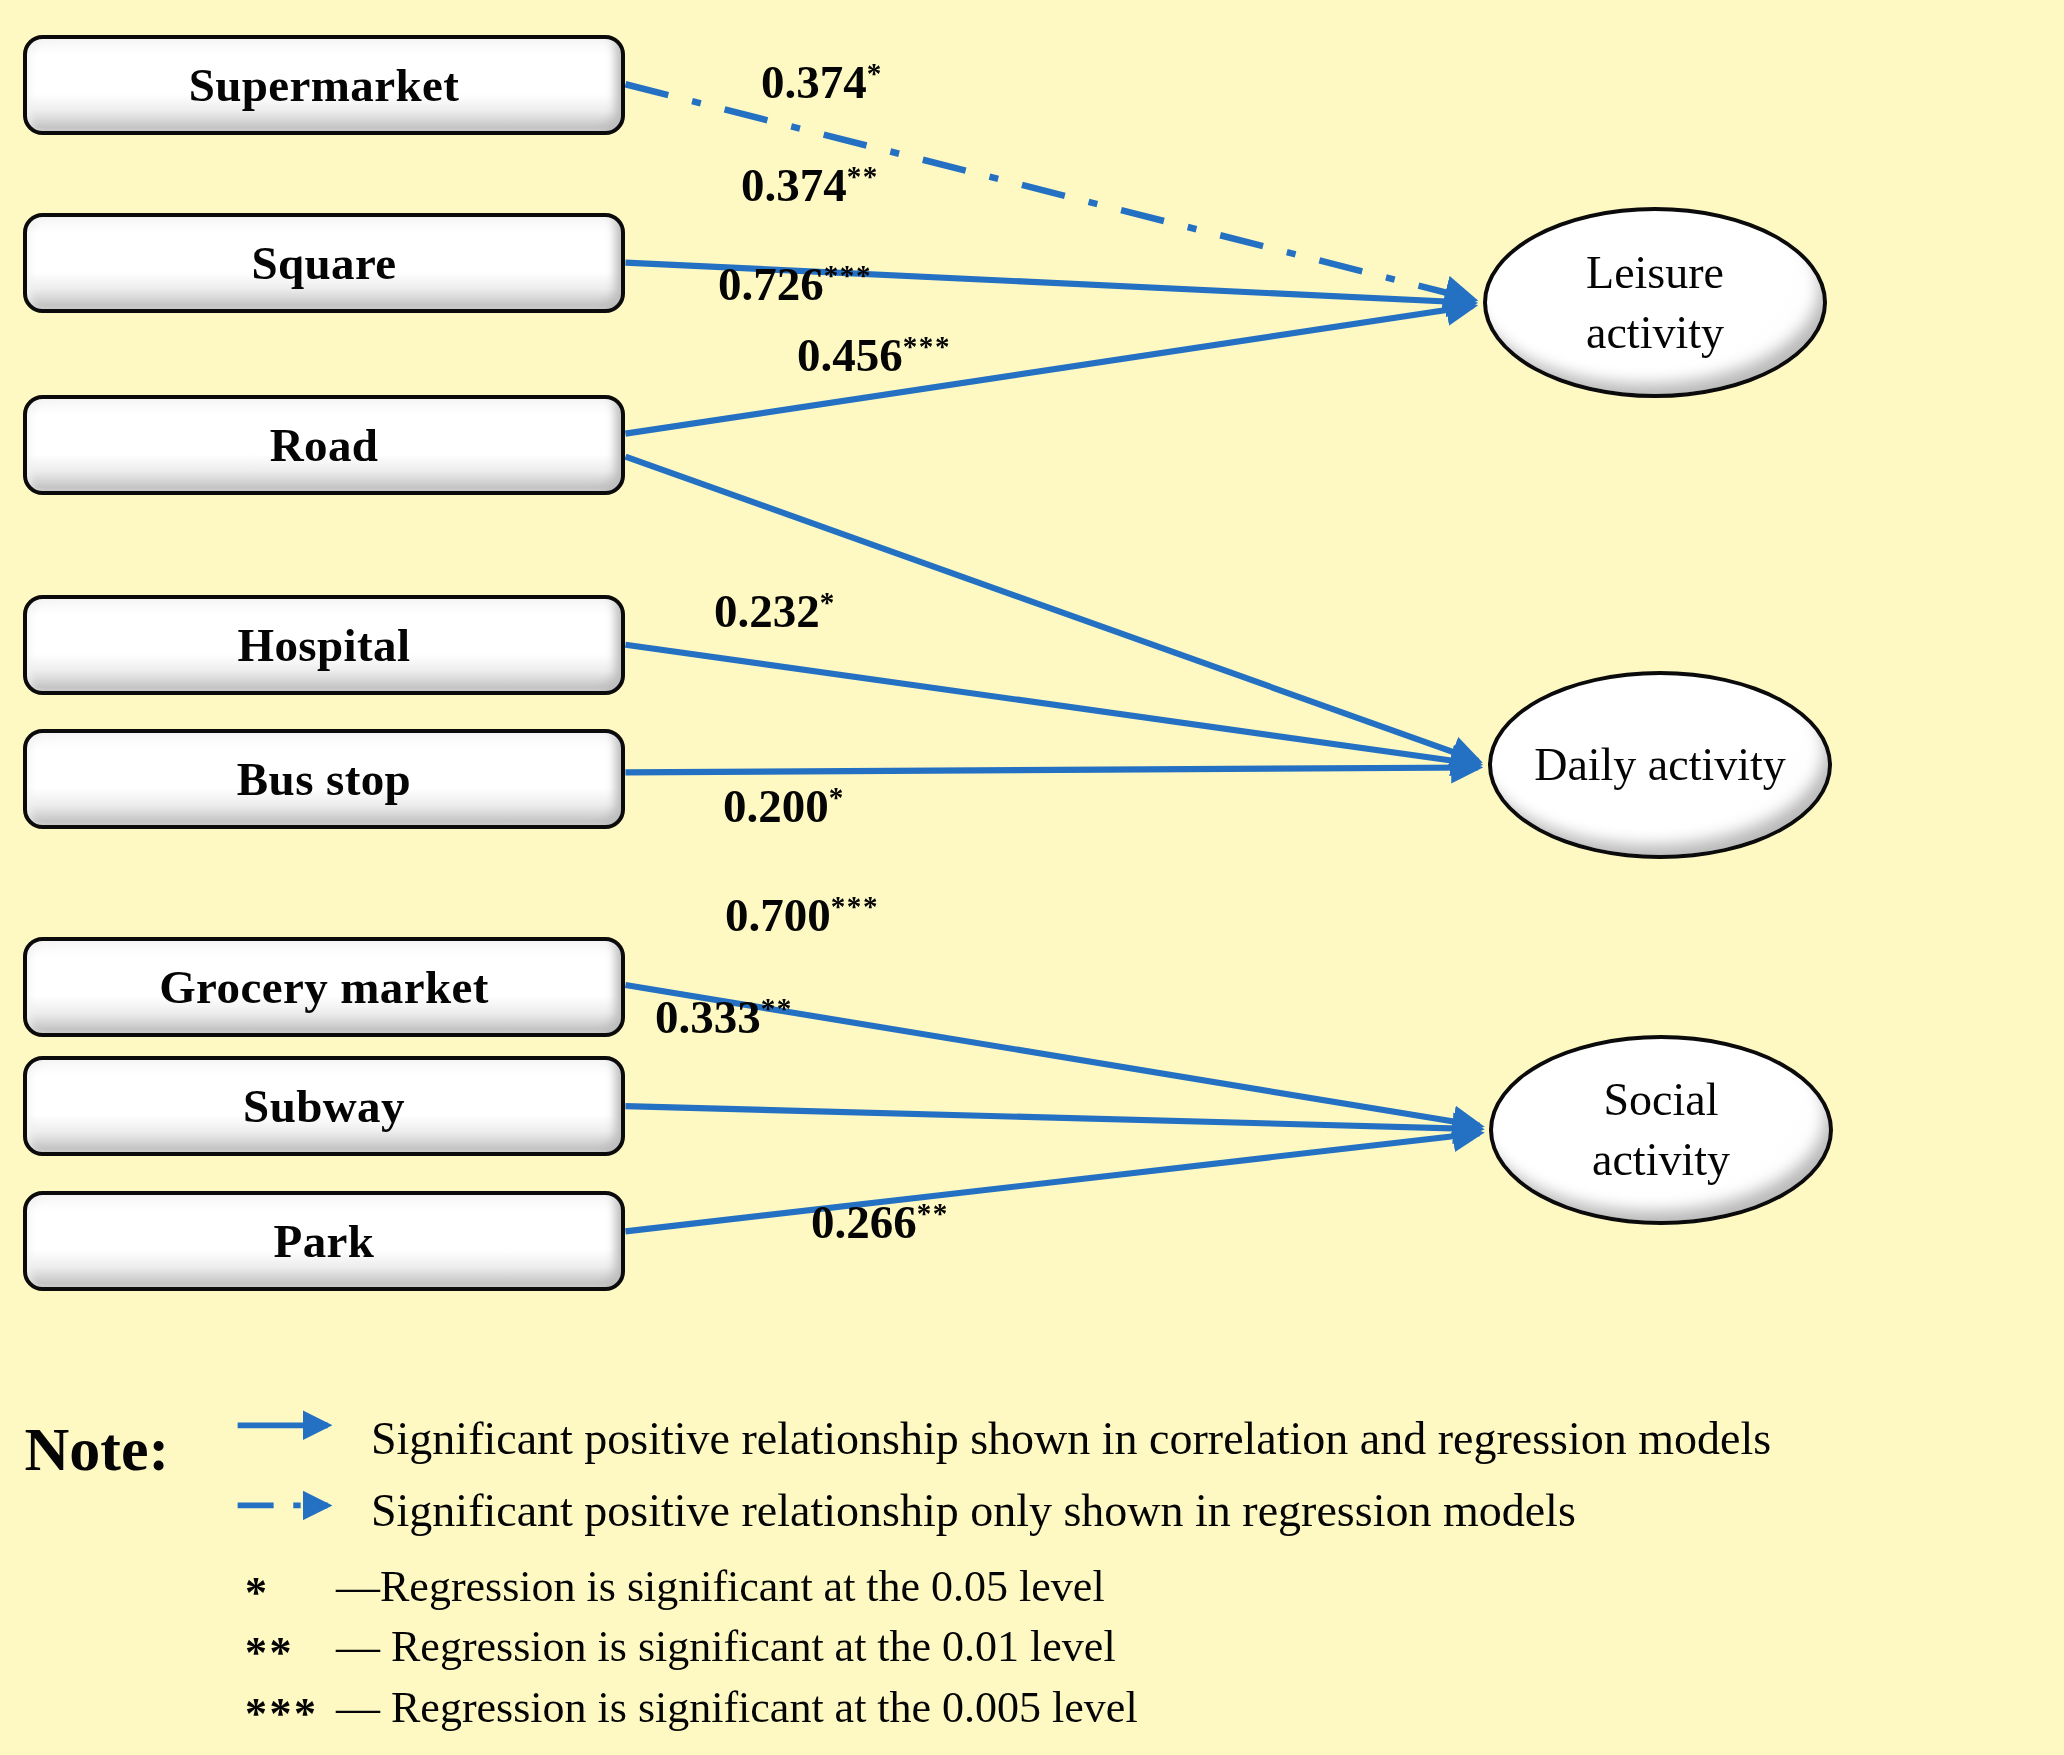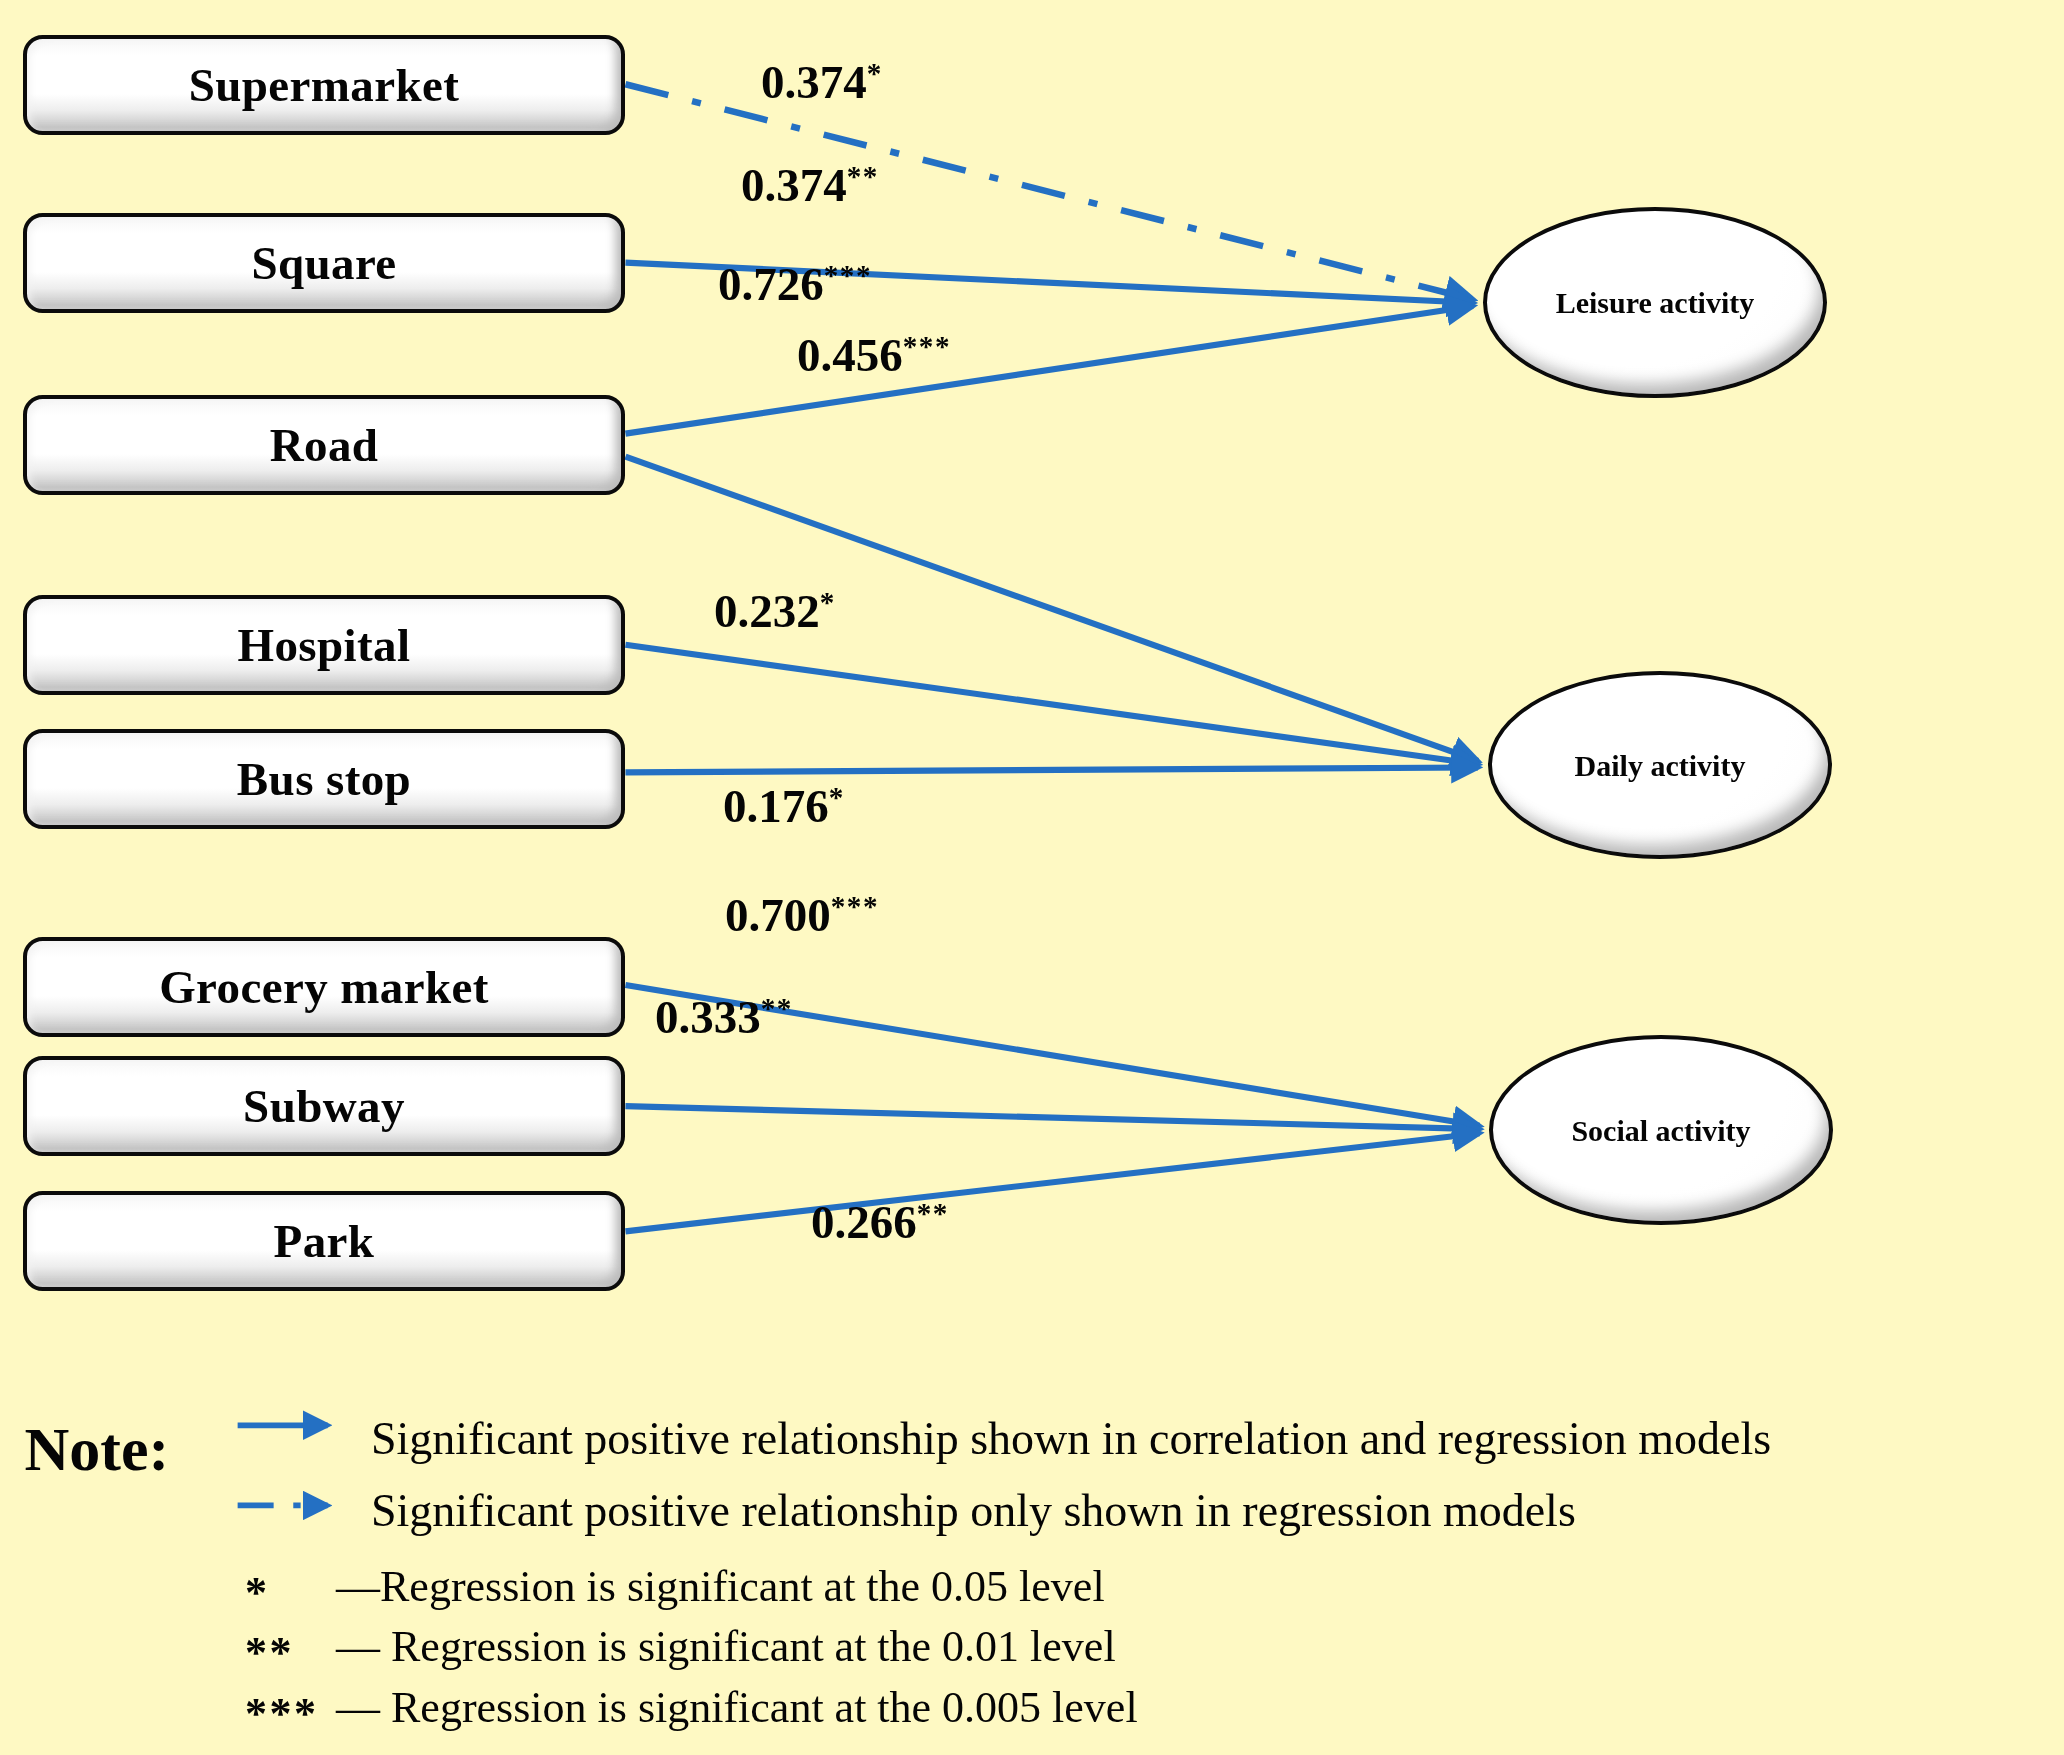--- a/index.html
+++ b/index.html
@@ -21,21 +21,21 @@
     display:flex;align-items:center;justify-content:center;
   }
   .box .lbl{font-weight:700;font-size:47px;letter-spacing:0.4px;}
 
   .ellipse{
     position:absolute;box-sizing:border-box;border:4.9px solid #0b0b0b;border-radius:50%;z-index:2;
     background:radial-gradient(ellipse at 42% 30%, #ffffff 55%, #fdfdfd 72%, #ececec 86%, #d6d6d6 100%);
     box-shadow:inset -9.8px -16.4px 14.7px -6.5px #b9b9b9, inset 4.9px 8.2px 9.8px -4.9px #ffffff;
     display:flex;align-items:center;justify-content:center;text-align:center;
   }
-  .ellipse .lbl{font-weight:700;font-size:30px;line-height:1.3;}
+  .ellipse .lbl{font-weight:400;font-size:46px;line-height:1.3;}
   #ellipse-leisure{left:1483px;top:207px;width:344px;height:191px;}
   #ellipse-daily{left:1488px;top:671px;width:344px;height:188px;}
   #ellipse-social{left:1489px;top:1035px;width:344px;height:190px;}
   #ellipse-leisure .lbl,#ellipse-social .lbl{width:213px;}
   #ellipse-daily .lbl{white-space:nowrap;}
 
   .coef{
     position:absolute;z-index:3;transform:translate(-50%,-50%);
     font-weight:700;font-size:47px;white-space:nowrap;
   }
@@ -107,21 +107,21 @@
     </div>
   <div class="ellipse" id="ellipse-social">
       <span class="lbl">Social activity</span>
     </div>
 
   <div class="coef" style="left:822px;top:82px;"><span>0.374</span><span class="sup">*</span></div>
   <div class="coef" style="left:810px;top:185px;"><span>0.374</span><span class="sup">**</span></div>
   <div class="coef" style="left:795px;top:284px;"><span>0.726</span><span class="sup">***</span></div>
   <div class="coef" style="left:874px;top:355px;"><span>0.456</span><span class="sup">***</span></div>
   <div class="coef" style="left:775px;top:611px;"><span>0.232</span><span class="sup">*</span></div>
-  <div class="coef" style="left:784px;top:806px;"><span>0.176</span><span class="sup">*</span></div>
+  <div class="coef" style="left:784px;top:806px;"><span>0.200</span><span class="sup">*</span></div>
   <div class="coef" style="left:802px;top:915px;"><span>0.700</span><span class="sup">***</span></div>
   <div class="coef" style="left:724px;top:1017px;"><span>0.333</span><span class="sup">**</span></div>
   <div class="coef" style="left:880px;top:1222px;"><span>0.266</span><span class="sup">**</span></div>
 
   <div class="note">Note:</div>
   <div class="legend-text" id="legend-text-0">Significant positive relationship shown in correlation and regression models</div>
   <div class="legend-text" id="legend-text-1">Significant positive relationship only shown in regression models</div>
 
   <div class="sig-symbol" id="sig-0">*</div>
   <div class="sig-text" id="sigt-0">—Regression is significant at the 0.05 level</div>

